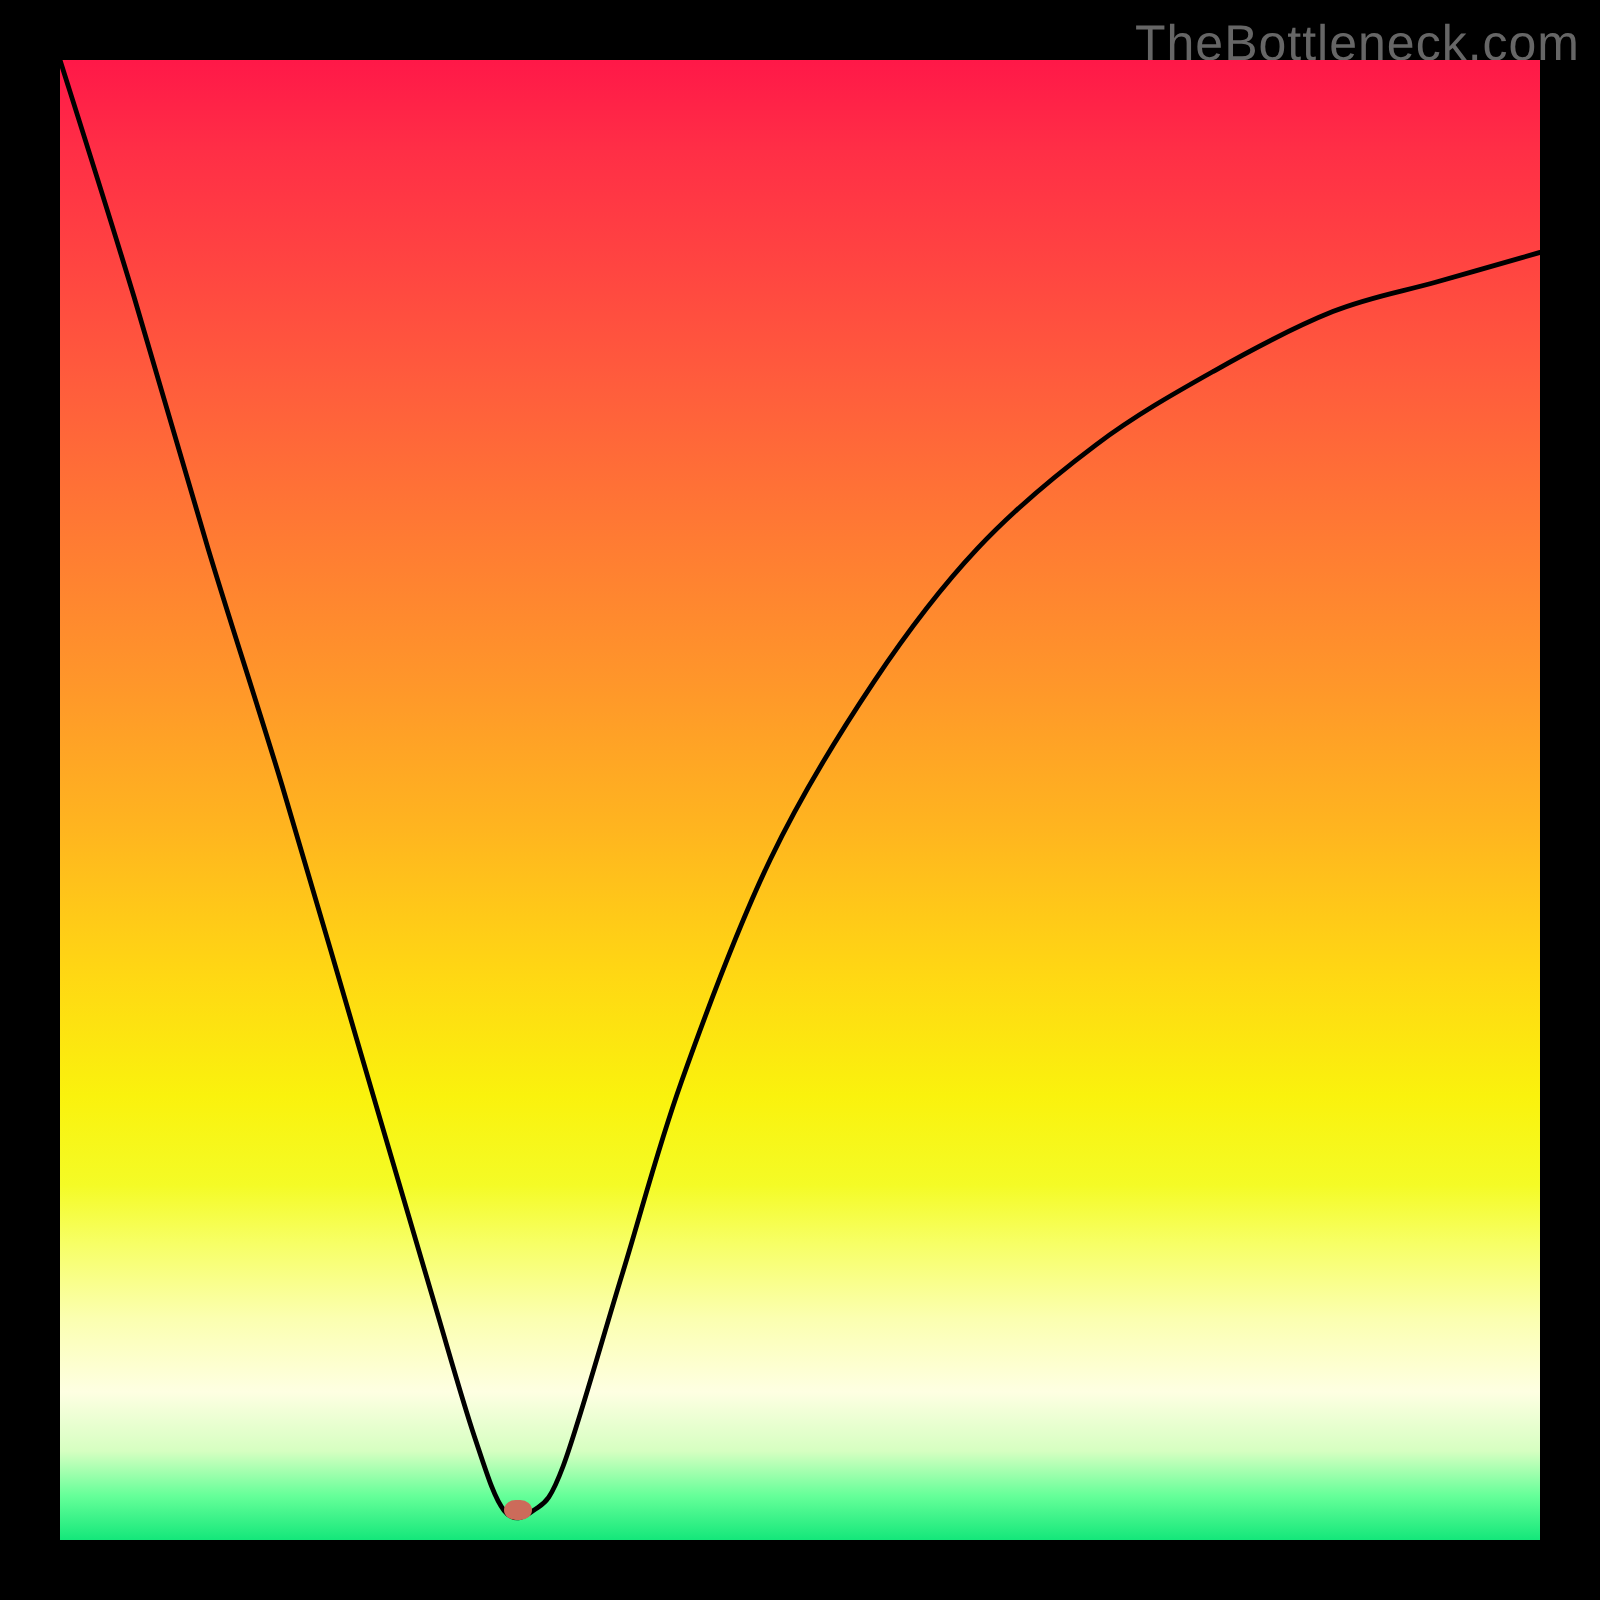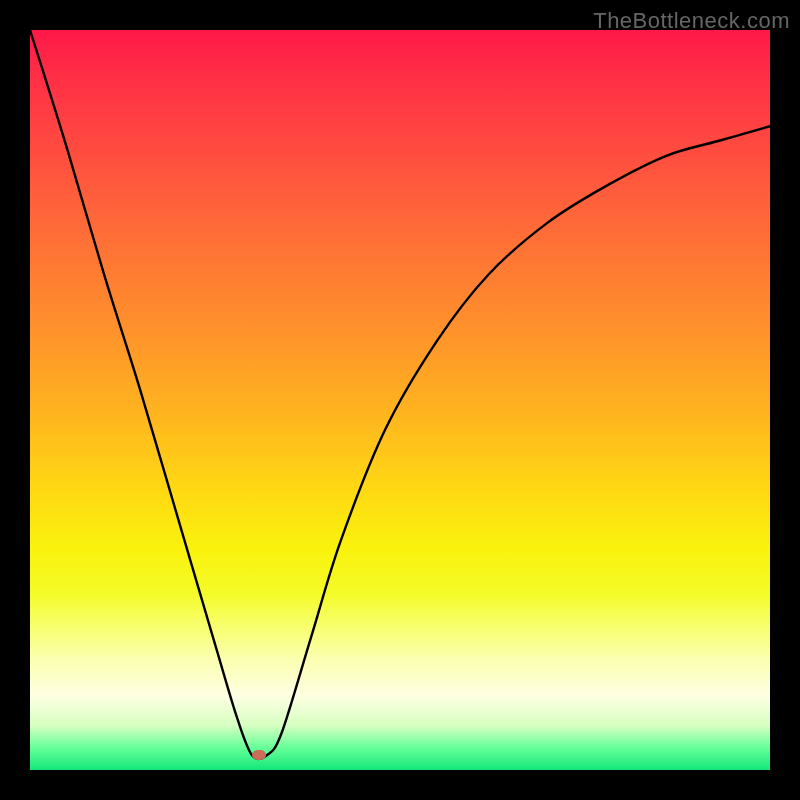--- a/index.html
+++ b/index.html
@@ -15,21 +15,21 @@
     position: relative;
     width: 800px;
     height: 800px;
     background: #000;
   }
   .watermark {
     position: absolute;
     top: 8px;
     right: 10px;
     color: #666;
-    font-size: 22px;
+    font-size: 25px;
     letter-spacing: 0.5px;
     user-select: none;
   }
   .plot-area {
     position: absolute;
     left: 30px;
     top: 30px;
     width: 740px;
     height: 740px;
     overflow: hidden;

